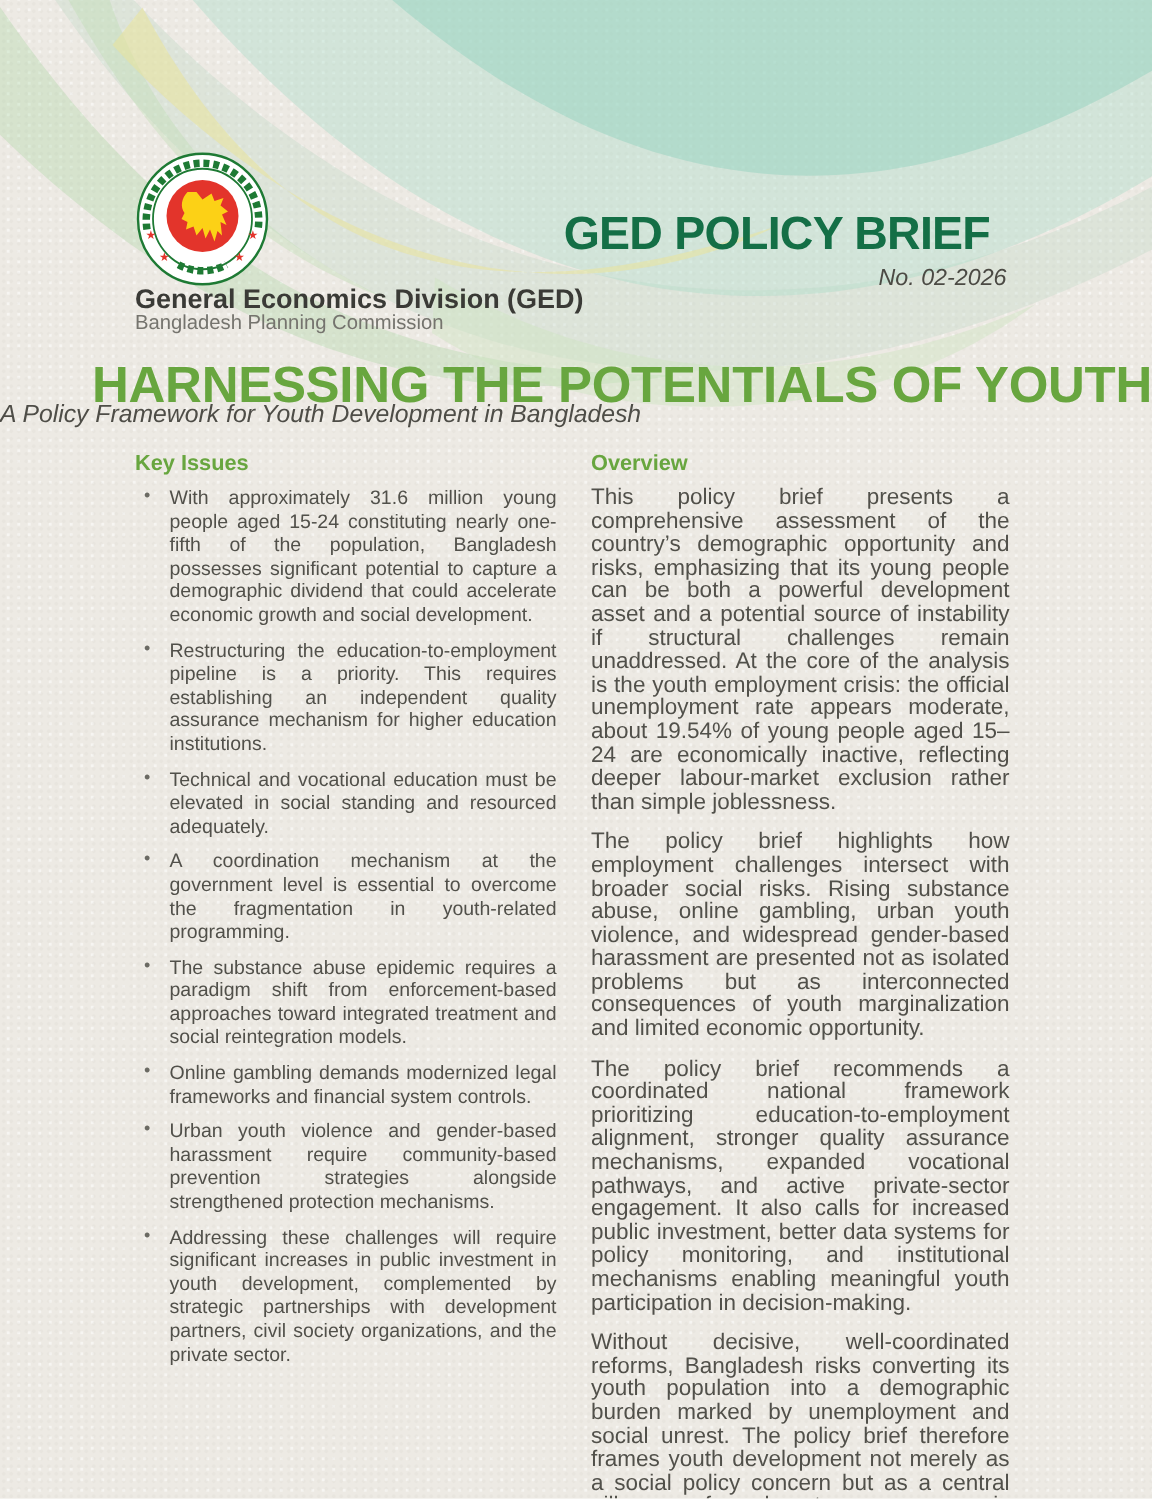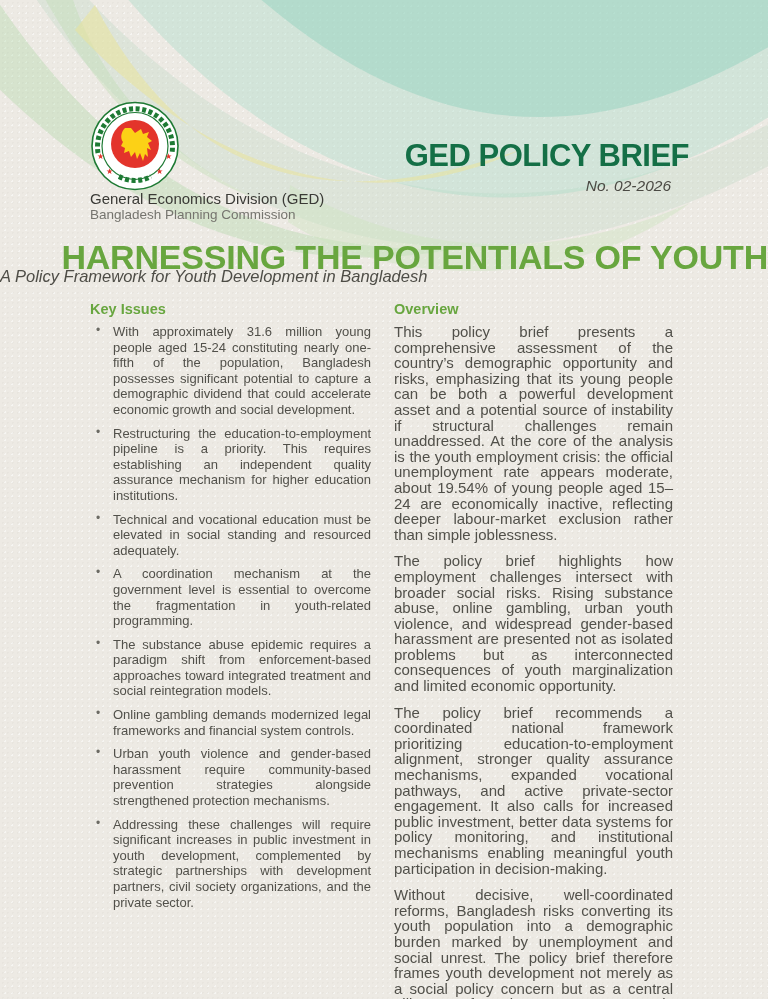--- a/index.html
+++ b/index.html
@@ -11,24 +11,24 @@
                      radial-gradient(rgba(255,255,255,0.5) 1px, transparent 1px);
     background-size:5px 5px,7px 7px;
     background-position:0 0,2px 3px;
     overflow:hidden;
     font-family:"Liberation Sans","DejaVu Sans",sans-serif;
     color:#51504a;
   }
   .waves{position:absolute;top:0;left:0;}
   .logo{position:absolute;left:89px;top:100px;width:92px;height:92px;}
   .org{position:absolute;left:90px;top:192px;line-height:14px;}
-  .org-name{font-weight:normal;font-size:15px;color:#3a3a36;margin-bottom:2px;}
+  .org-name{font-weight:bold;font-size:18px;color:#3a3a36;margin-bottom:2px;}
   .org-sub{font-size:13.5px;color:#75746e;}
   .brief-title{
-    position:absolute;right:79px;top:138px;
+    position:absolute;right:108px;top:138px;
     font-size:31px;font-weight:bold;letter-spacing:-0.5px;
     color:#146f46;white-space:nowrap;text-align:right;
   }
   .brief-no{
     position:absolute;right:97px;top:177px;
     font-size:15.5px;font-style:italic;color:#4b4a44;text-align:left;
   }
   .main-title{
     position:absolute;left:0;top:238px;width:768px;margin:0;
     text-align:right;font-size:34px;font-weight:bold;letter-spacing:-0.2px;

